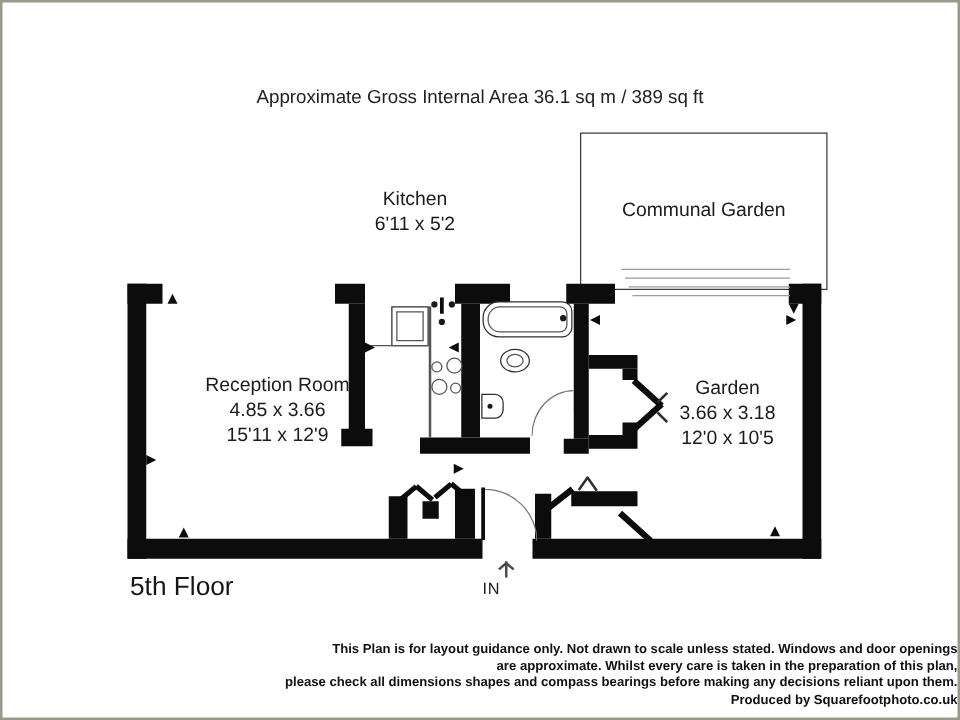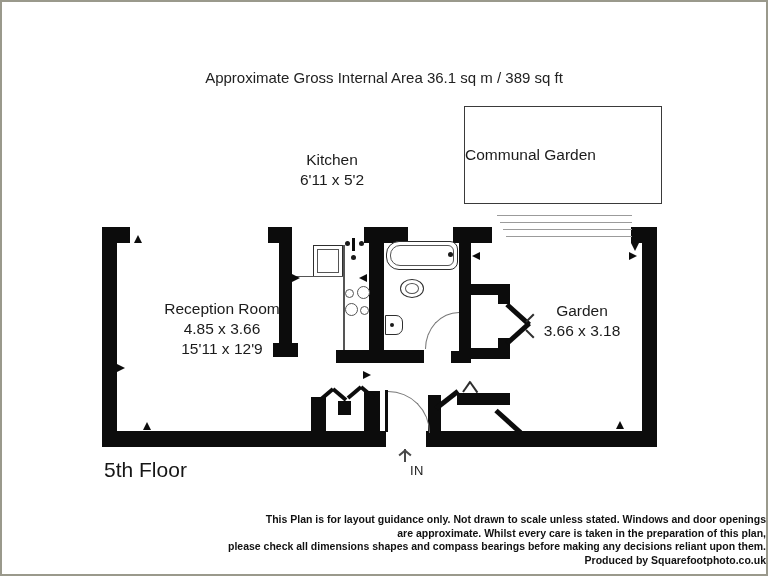--- a/index.html
+++ b/index.html
@@ -16,24 +16,24 @@
   .arc.frontdoor{border-top:1.5px solid #777;border-right:1.5px solid #777;border-top-right-radius:100% 100%}
   .arc.bathdoor{border-top:1.5px solid #777;border-left:1.5px solid #777;border-top-left-radius:100% 100%}
   .tick{position:absolute;width:0;height:0;display:block}
   .tick.up{border-left:4px solid transparent;border-right:4px solid transparent;border-bottom:8px solid #0c0c0c}
   .tick.down{border-left:4px solid transparent;border-right:4px solid transparent;border-top:8px solid #0c0c0c}
   .tick.right{border-top:4px solid transparent;border-bottom:4px solid transparent;border-left:8px solid #0c0c0c}
   .tick.left{border-top:4px solid transparent;border-bottom:4px solid transparent;border-right:8px solid #0c0c0c}
   .title{position:absolute;top:15px;left:0;width:100%;text-align:center;font-size:24px;letter-spacing:1px;color:#222}
   .subtitle{position:absolute;top:67px;left:0;width:100%;text-align:center;font-size:15px;color:#222}
   .room-label{position:absolute;text-align:center;font-size:15.5px;line-height:20px;color:#1b1b1b}
-  .garden-box{position:absolute;left:462px;top:104px;width:198px;height:98px;border:1.5px solid #3a3a3a;
-              display:flex;align-items:center;justify-content:flex-start;font-size:15.5px;box-sizing:border-box}
+  .garden-box{position:absolute;left:462px;top:104px;width:198px;height:126px;border:1.5px solid #3a3a3a;
+              display:flex;align-items:center;justify-content:center;font-size:15.5px;box-sizing:border-box}
   .floor-label{position:absolute;left:102px;top:456px;font-size:21px;color:#161616}
-  .in-wrap{position:absolute;left:384px;top:446px;width:38px;text-align:right}
+  .in-wrap{position:absolute;left:384px;top:446px;width:38px;text-align:left}
   .in-arrow{position:relative;margin:0 auto;width:16px;height:14px}
   .in-arrow .stem{position:absolute;left:7.2px;top:1px;width:1.5px;height:13px;background:#4a4a4a}
   .in-arrow .hl{position:absolute;left:1px;top:4px;width:8px;height:1.5px;background:#4a4a4a;transform:rotate(-40deg)}
   .in-arrow .hr{position:absolute;left:7px;top:4px;width:8px;height:1.5px;background:#4a4a4a;transform:rotate(40deg)}
   .in-label{font-size:13px;letter-spacing:.5px;margin-top:1px}
   .disclaimer{position:absolute;top:511px;left:0;width:100%;text-align:right;font-size:10.5px;
               font-weight:bold;line-height:13.5px;color:#111}
 </style>
 </head>
 <body>
@@ -136,20 +136,21 @@
   <i class="tick down" style="left:629px;top:241px"></i>
 
   <div class="room-label" style="left:136px;top:297px;width:168px">
     <div>Reception Room</div>
     <div>4.85 x 3.66</div>
     <div>15'11 x 12'9</div>
   </div>
   <div class="room-label" style="left:513px;top:299px;width:134px">
     <div>Garden</div>
     <div>3.66 x 3.18</div>
+    <div>12'0 x 10'5</div>
   </div>
 
   <div class="floor-label">5th Floor</div>
   <div class="in-wrap">
     <div class="in-arrow">
       <i class="stem"></i>
         <i class="hl"></i>
         <i class="hr"></i>
     </div>
     <div class="in-label">IN</div>

